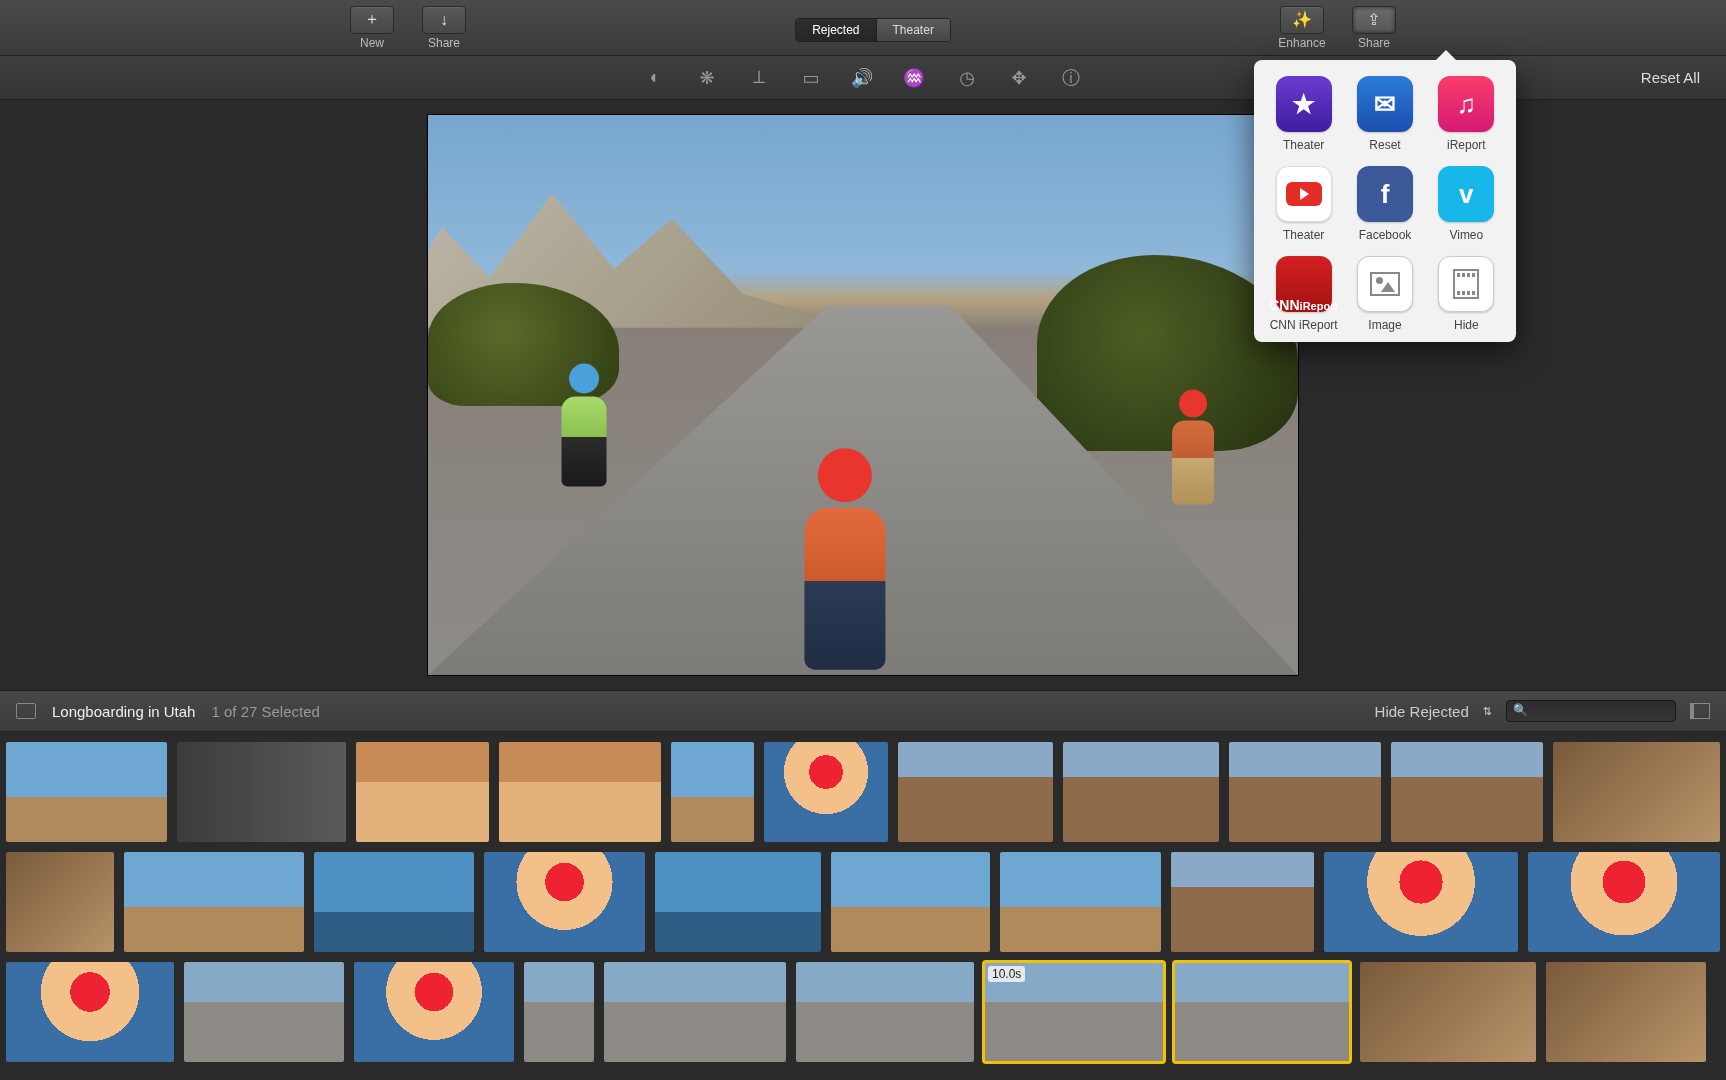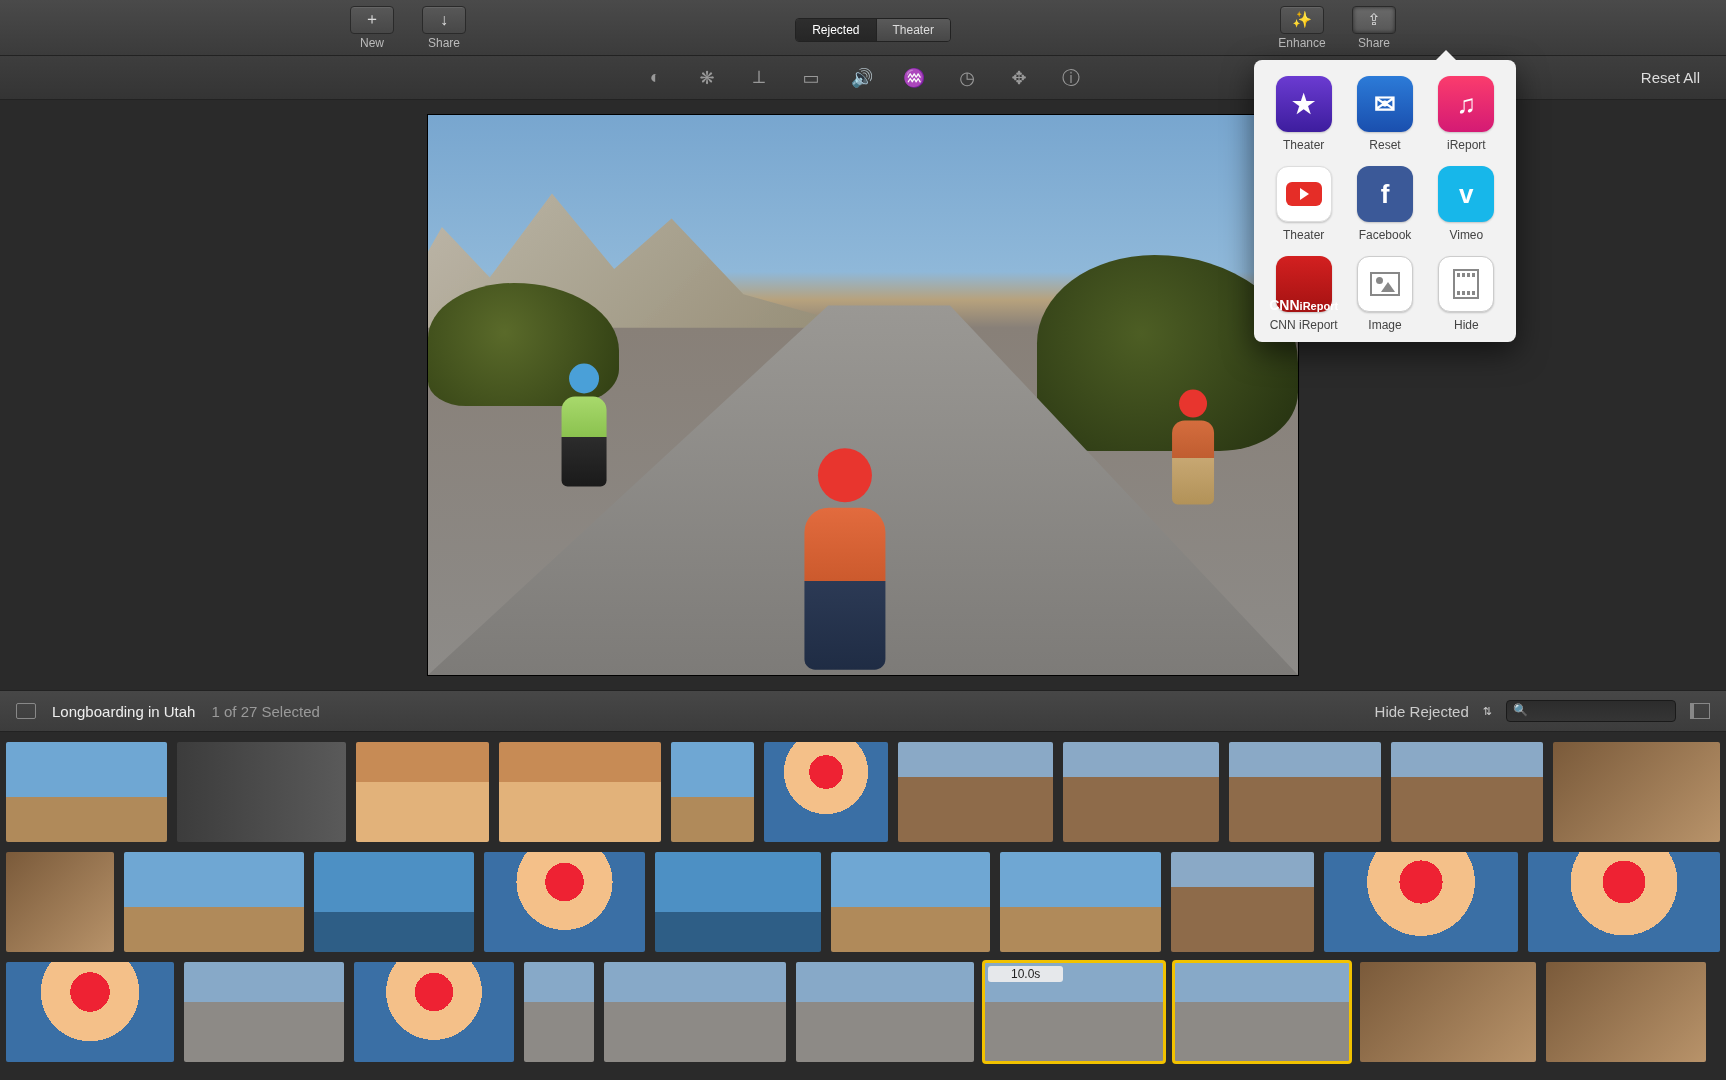--- a/index.html
+++ b/index.html
@@ -132,21 +132,21 @@
     overflow:hidden;
   }
   .row { display:flex; gap:10px; margin-bottom:10px; }
   .clip {
     height:100px; border-radius:2px; background:#555;
     position:relative; overflow:hidden;
   }
   .clip.sel { outline:3px solid #f2c200; outline-offset:-1px; }
   .badge {
     position:absolute; top:4px; left:4px; background:rgba(238,238,238,.92);
-    color:#222; font-size:12px; padding:1px 23px; border-radius:3px;
+    color:#222; font-size:12px; padding:1px 4px; border-radius:3px;
   }
   
   .sky   { background:linear-gradient(#6fa7d3 0 55%, #b08a5a 55% 100%); }
   .rock  { background:linear-gradient(#c78b55 0 40%, #e2b27a 40% 100%); }
   .water { background:linear-gradient(#4d90c4 0 60%, #2e5e86 60% 100%); }
   .grp   { background:linear-gradient(135deg,#7a5a3a,#b8936a); }
   .hel   { background:radial-gradient(circle at 50% 30%, #e23 0 18%, #f4c089 18% 45%, #3a6fa5 45% 100%); }
   .road2 { background:linear-gradient(#87a9c8 0 40%, #8d8a86 40% 100%); }
   .mnt   { background:linear-gradient(#8aa9c6 0 35%, #8e6b4a 35% 100%); }
   .shade { background:linear-gradient(90deg,#3c3c3c,#5a5a5a); }

